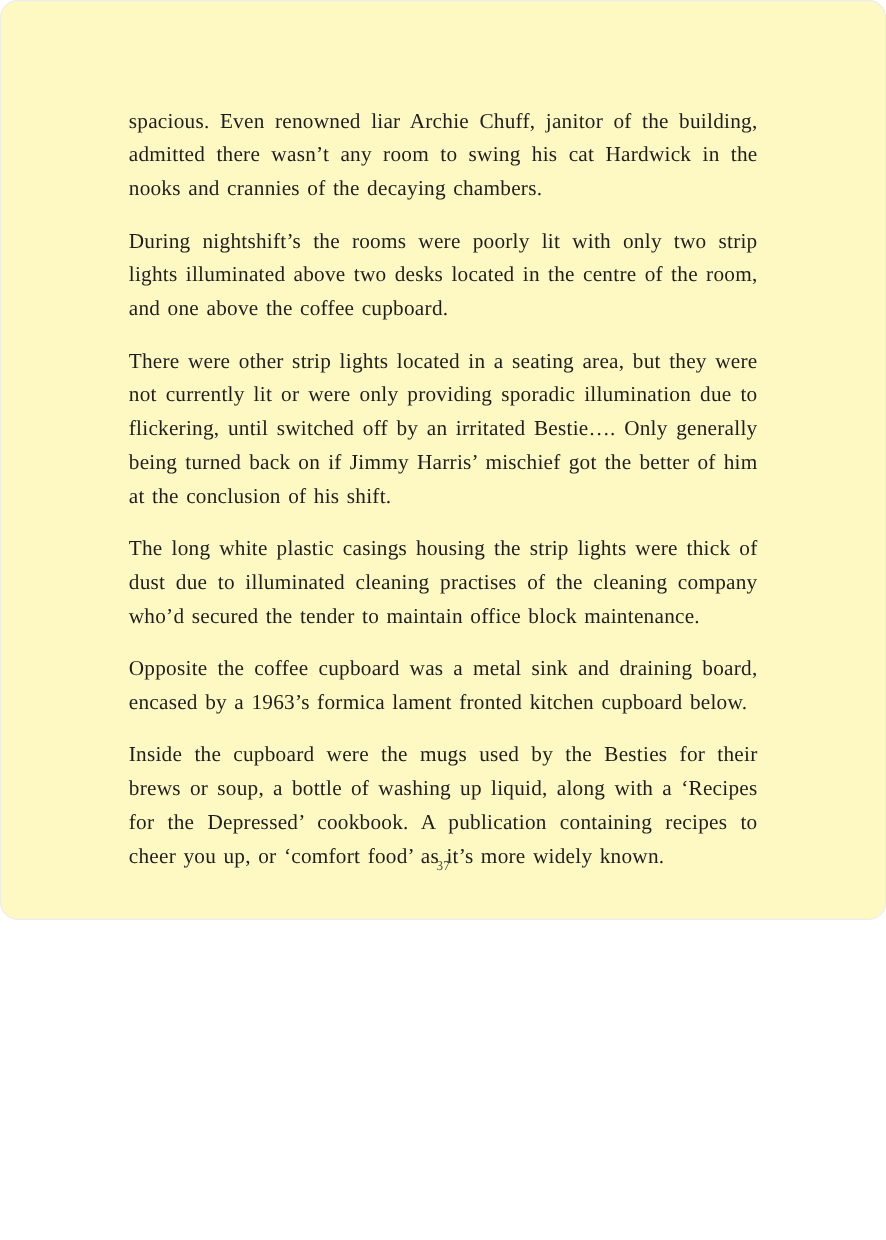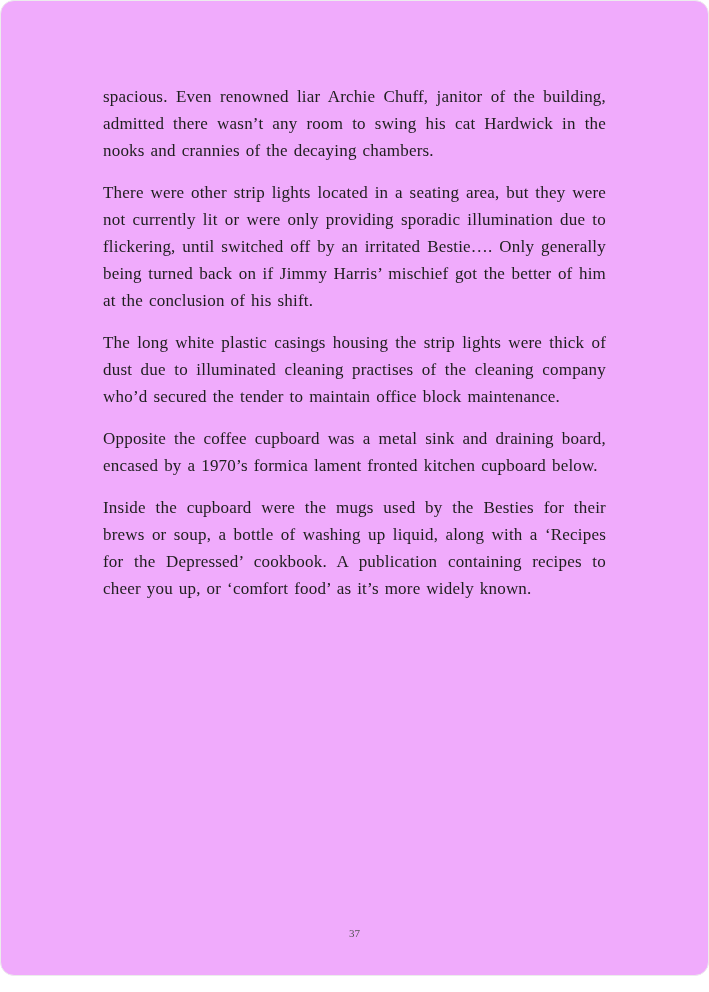--- a/index.html
+++ b/index.html
@@ -3,23 +3,23 @@
 <meta charset="utf-8">
 <style>
   html, body {
     margin: 0;
     padding: 0;
     background: #ffffff;
   }
   .page {
     position: relative;
     width: 709px;
-    height: 976px;
+    height: 736px;
     box-sizing: border-box;
-    background: #f0abfc;
+    background: #fef9c3;
     border: 1px solid #ececec;
     border-radius: 14px;
     font-family: "Liberation Serif", "DejaVu Serif", serif;
     color: #1e1e1e;
     overflow: hidden;
   }
   .content {
     position: absolute;
     top: 82px;
     left: 102px;
@@ -45,19 +45,20 @@
     color: #555555;
     font-family: "Liberation Serif", "DejaVu Serif", serif;
   }
 </style>
 </head>
 <body>
 
 <div class="page">
   <div class="content">
     <p>spacious. Even renowned liar Archie Chuff, janitor of the building, admitted there wasn’t any room to swing his cat Hardwick in the nooks and crannies of the decaying chambers.</p>
+    <p>During nightshift’s the rooms were poorly lit with only two strip lights illuminated above two desks located in the centre of the room, and one above the coffee cupboard.</p>
     <p>There were other strip lights located in a seating area, but they were not currently lit or were only providing sporadic illumination due to flickering, until switched off by an irritated Bestie…. Only generally being turned back on if Jimmy Harris’ mischief got the better of him at the conclusion of his shift.</p>
     <p>The long white plastic casings housing the strip lights were thick of dust due to illuminated cleaning practises of the cleaning company who’d secured the tender to maintain office block maintenance.</p>
-    <p>Opposite the coffee cupboard was a metal sink and draining board, encased by a 1970’s formica lament fronted kitchen cupboard below.</p>
+    <p>Opposite the coffee cupboard was a metal sink and draining board, encased by a 1963’s formica lament fronted kitchen cupboard below.</p>
     <p>Inside the cupboard were the mugs used by the Besties for their brews or soup, a bottle of washing up liquid, along with a ‘Recipes for the Depressed’ cookbook. A publication containing recipes to cheer you up, or ‘comfort food’ as it’s more widely known.</p>
   </div>
   <div class="page-number">37</div>
 </div>
 
 </body></html>

